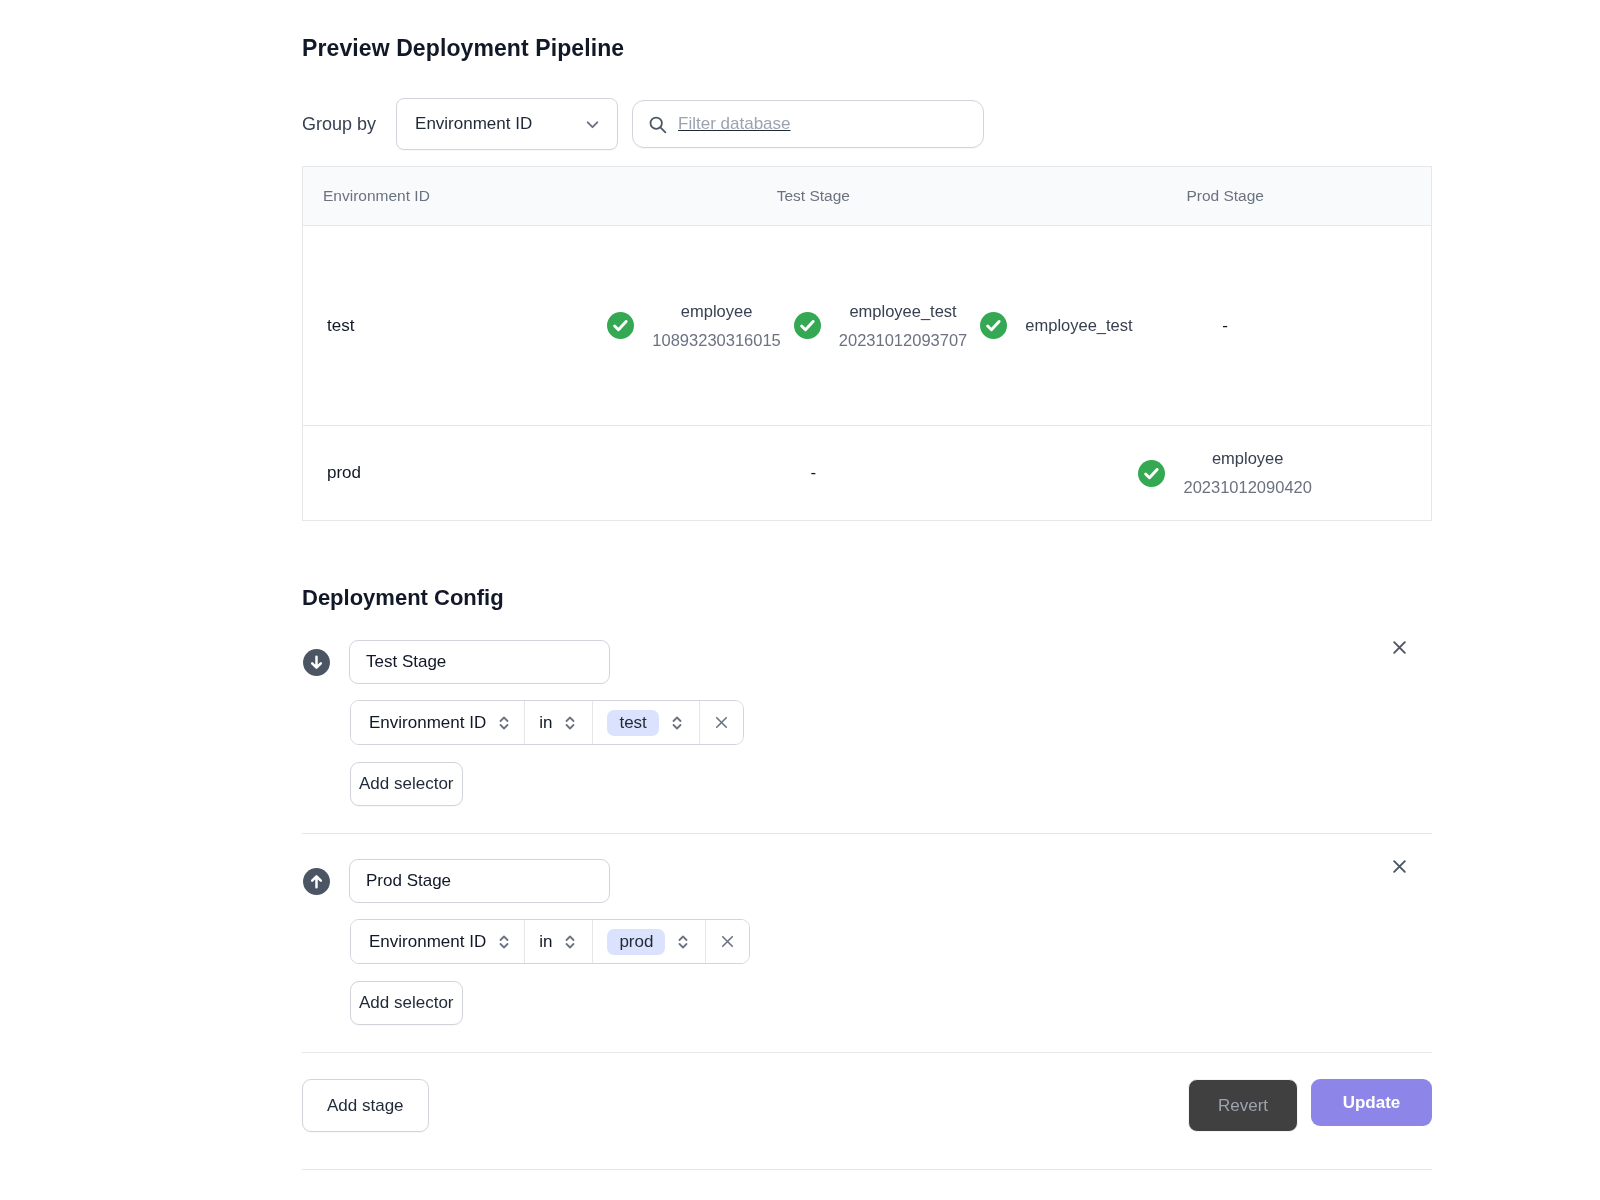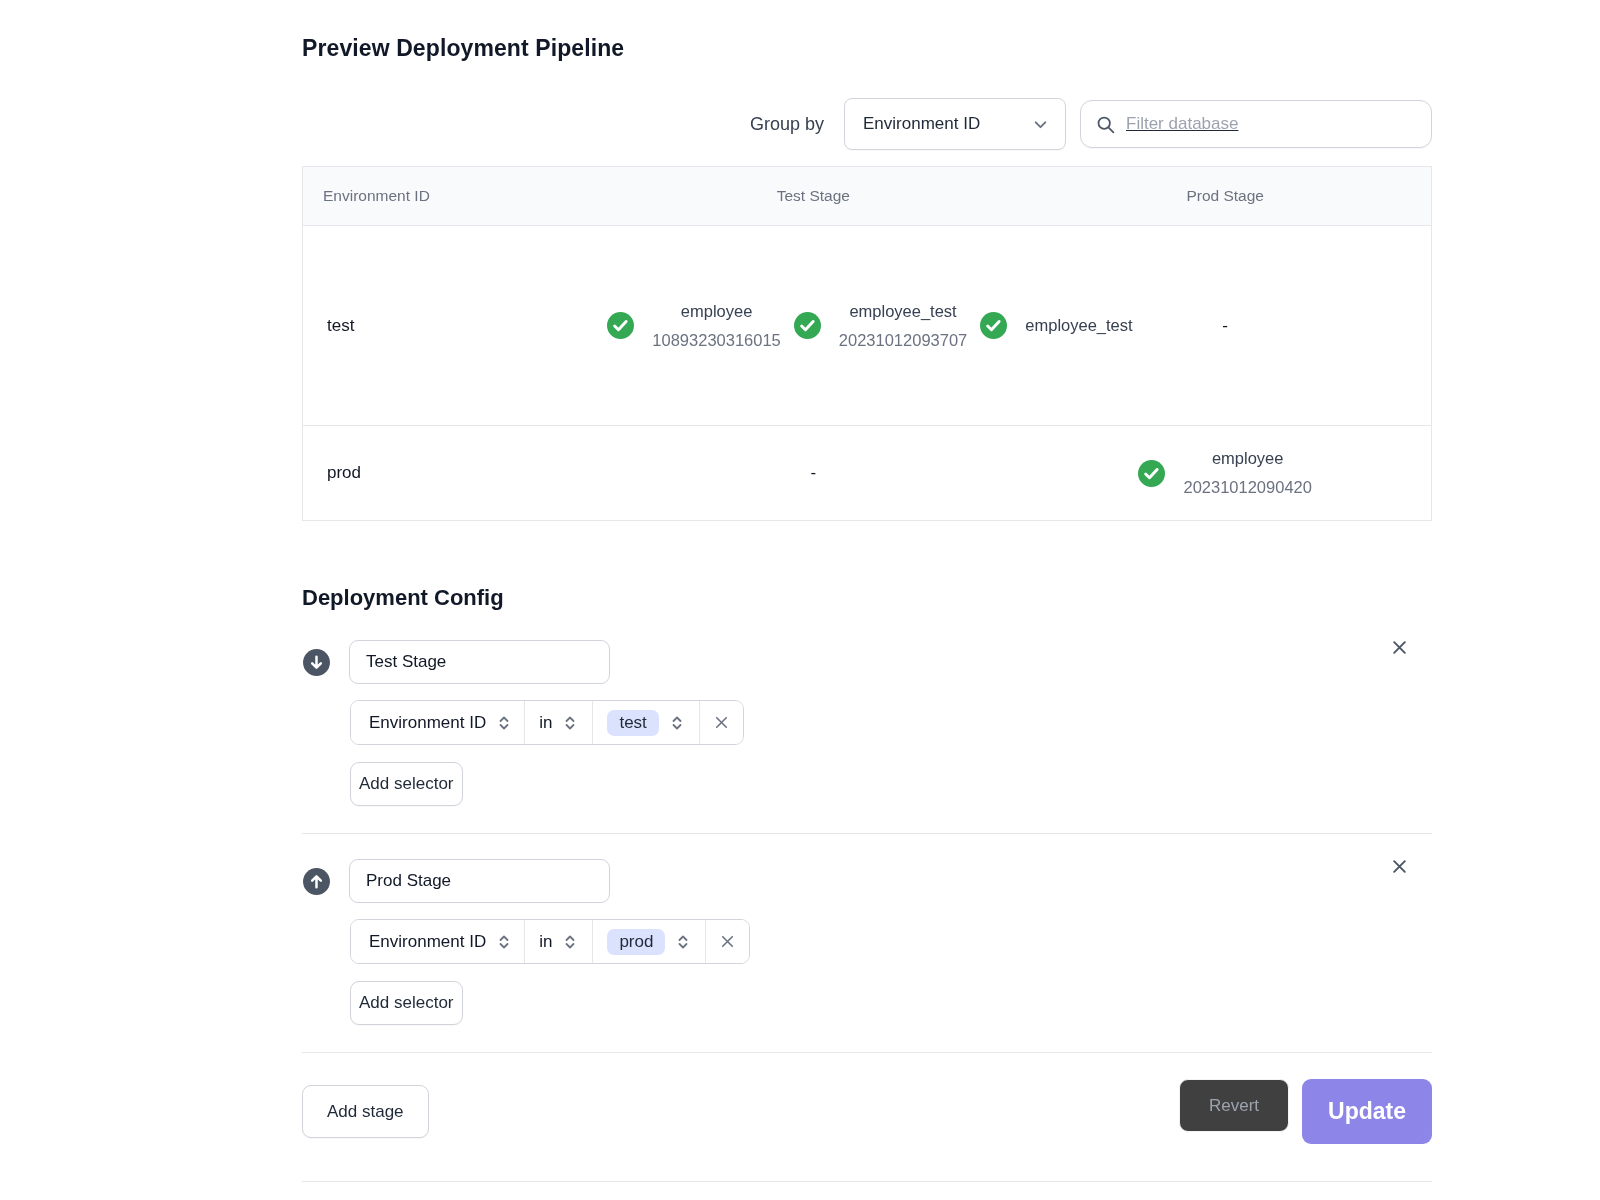--- a/index.html
+++ b/index.html
@@ -15,21 +15,21 @@
   
   .page-title {
     padding-top: 35px;
     font-size: 23px; font-weight: 700; color: #111827;
     letter-spacing: 0.1px;
   }
 
   
   .toolbar {
     margin-top: 36px;
-    display: flex; justify-content: flex-end; align-items: center;
+    display: flex; align-items: center;
     gap: 14px; height: 52px;
   }
   .groupby-label { font-size: 18px; color: #374151; margin-right: 6px; }
   .select-box {
     height: 52px; width: 222px;
     border: 1px solid #d1d5db; border-radius: 8px;
     display: flex; align-items: center; justify-content: space-between;
     padding: 0 16px 0 18px; background: #fff; cursor: pointer;
     box-shadow: 0 1px 1px rgba(0,0,0,0.03);
   }
@@ -125,23 +125,23 @@
   .footer-row { margin-top: 26px; display: flex; justify-content: space-between; align-items: center; }
   .add-stage-btn { margin: 0; height: 53px; padding: 0 24px; }
   .footer-actions { display: flex; gap: 13px; }
   .revert-btn {
     height: 53px; padding: 0 24px; min-width: 110px;
     background: #404040; border: 1px solid #f3f4f6; border-radius: 9px;
     font-size: 17px; color: #9ca3af; cursor: pointer;
     font-family: "Liberation Sans", sans-serif;
   }
   .update-btn {
-    height: 65px; padding: 0 26px; min-width: 121px;
+    height: 47px; padding: 0 26px; min-width: 121px;
     background: #8d86e8; border: none; border-radius: 9px;
-    font-size: 23px; font-weight: 600; color: #ffffff; cursor: pointer;
+    font-size: 17px; font-weight: 600; color: #ffffff; cursor: pointer;
     font-family: "Liberation Sans", sans-serif;
   }
   .bottom-divider { margin-top: 37px; border-top: 1px solid #e5e7eb; height: 0; }
 
   .icon { display: inline-flex; align-items: center; justify-content: center; flex: none; }
 </style>
 </head>
 <body>
 
 <div class="content">

